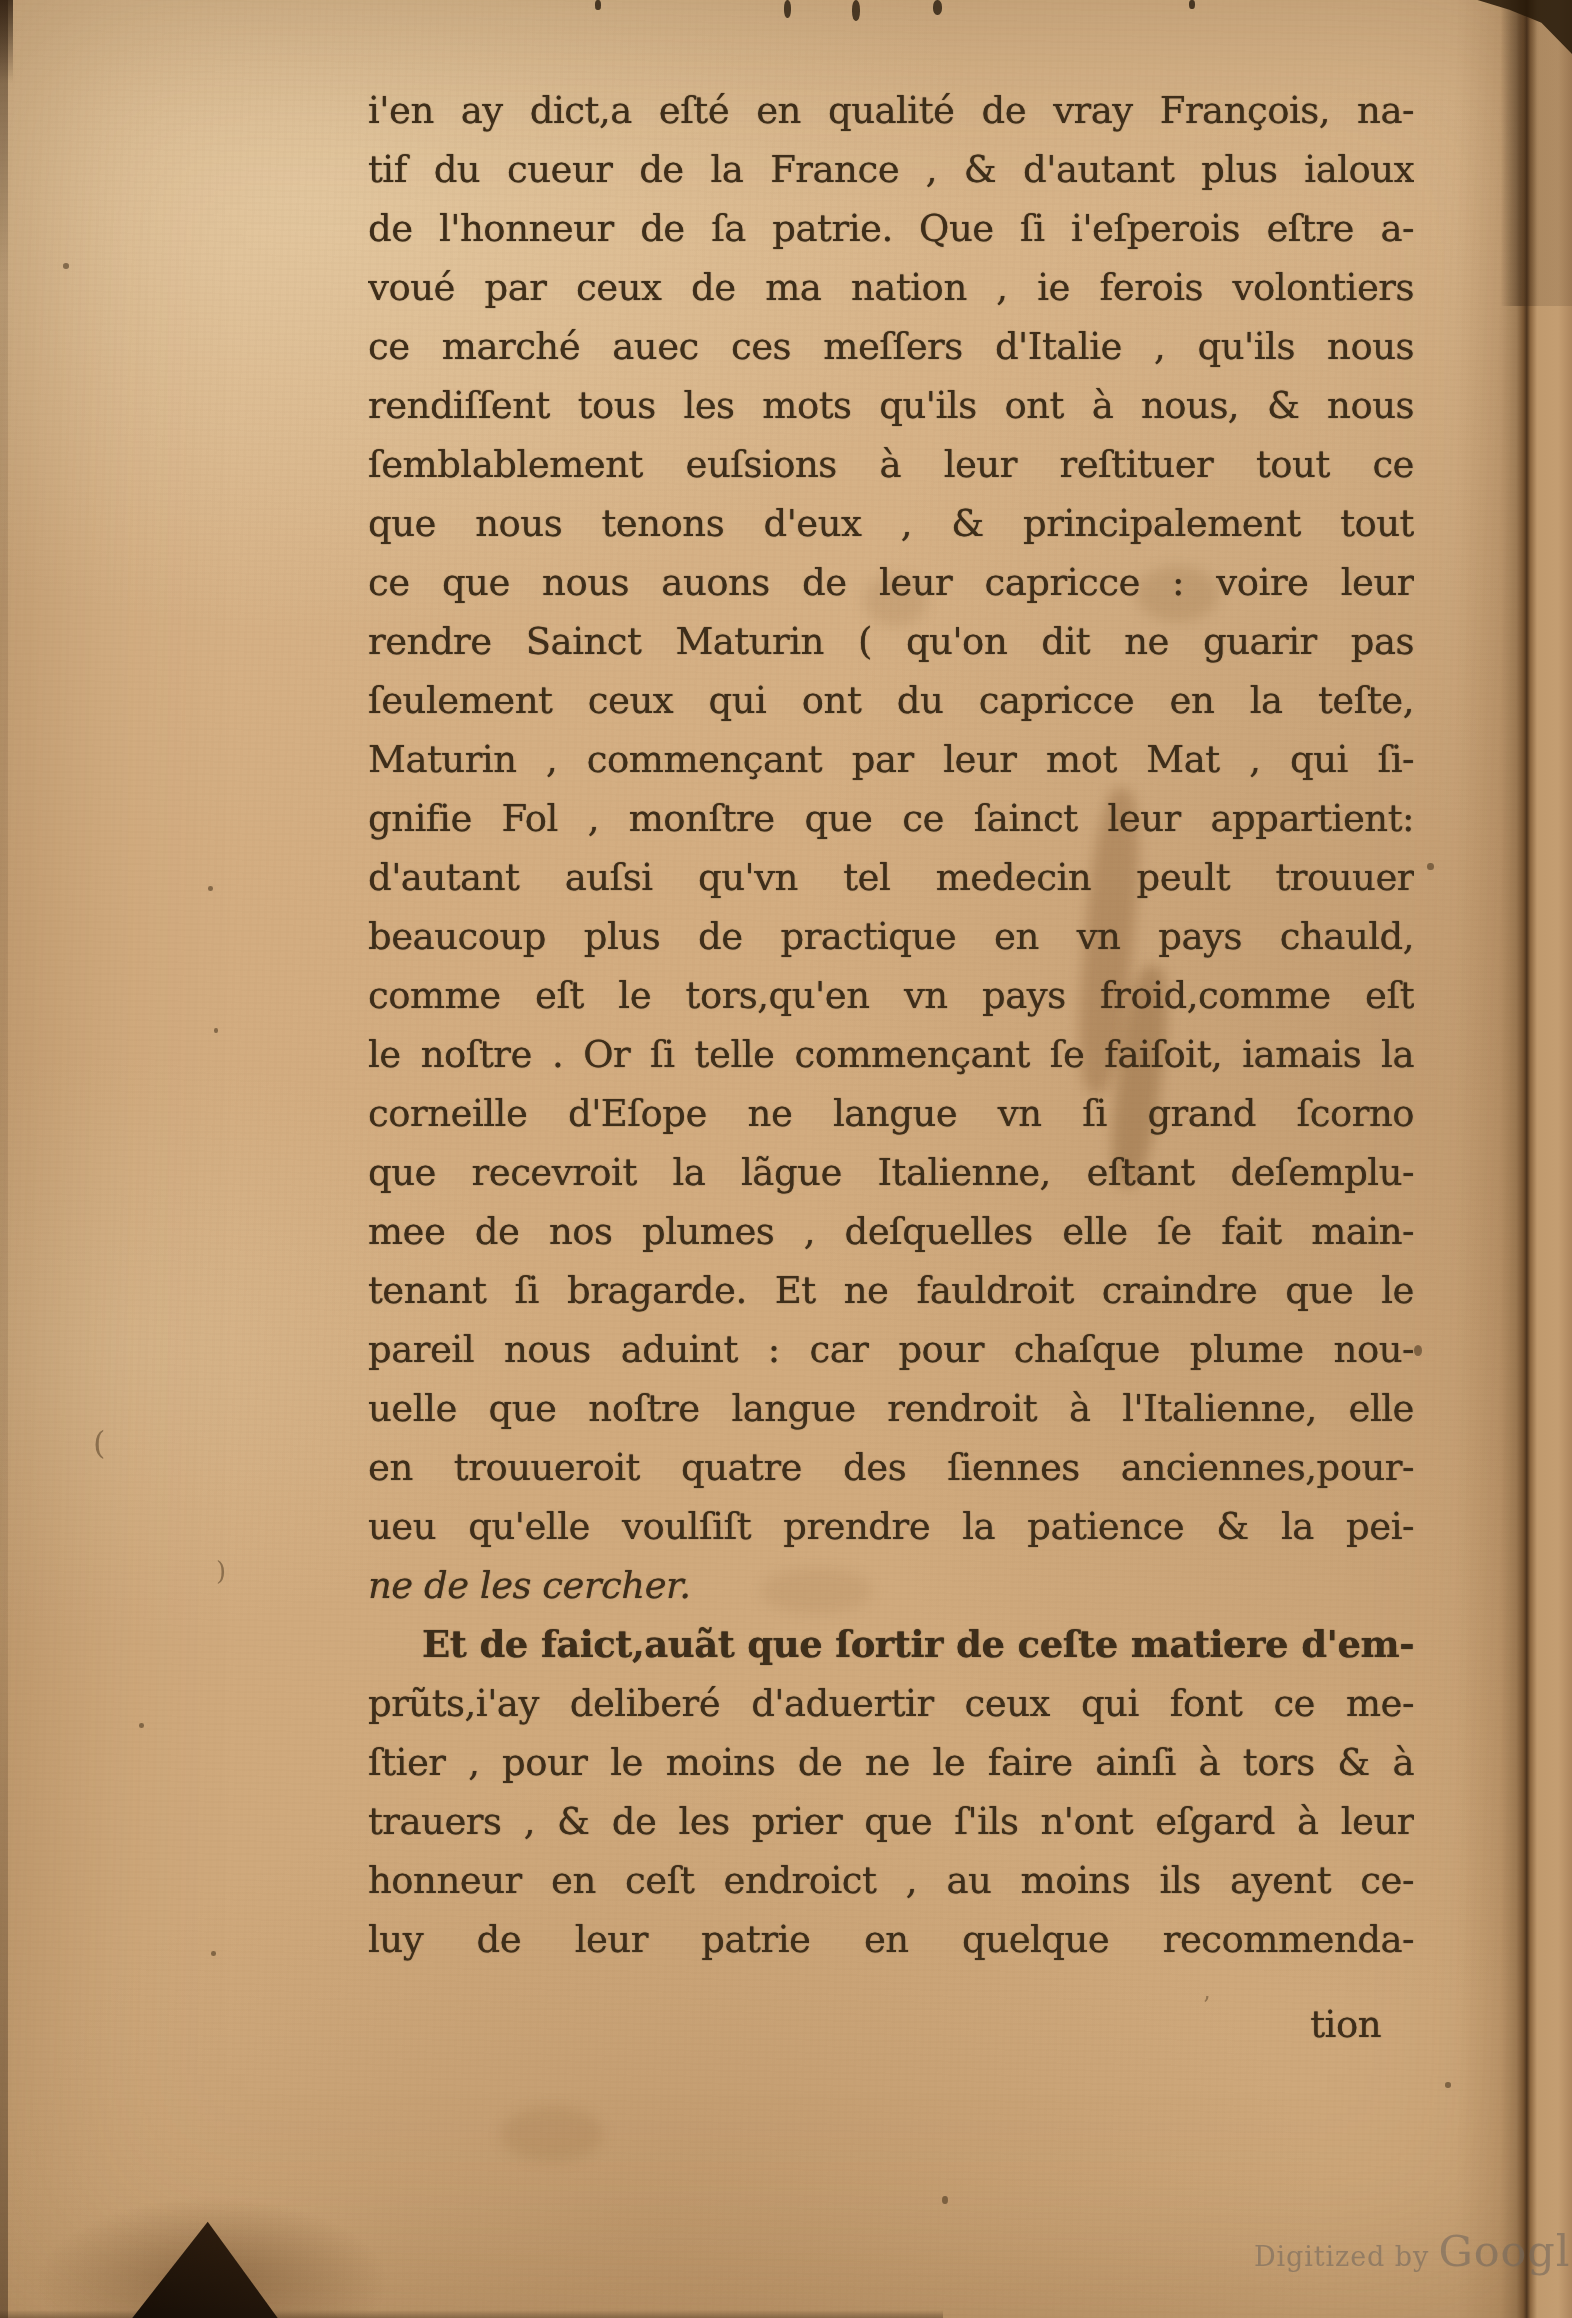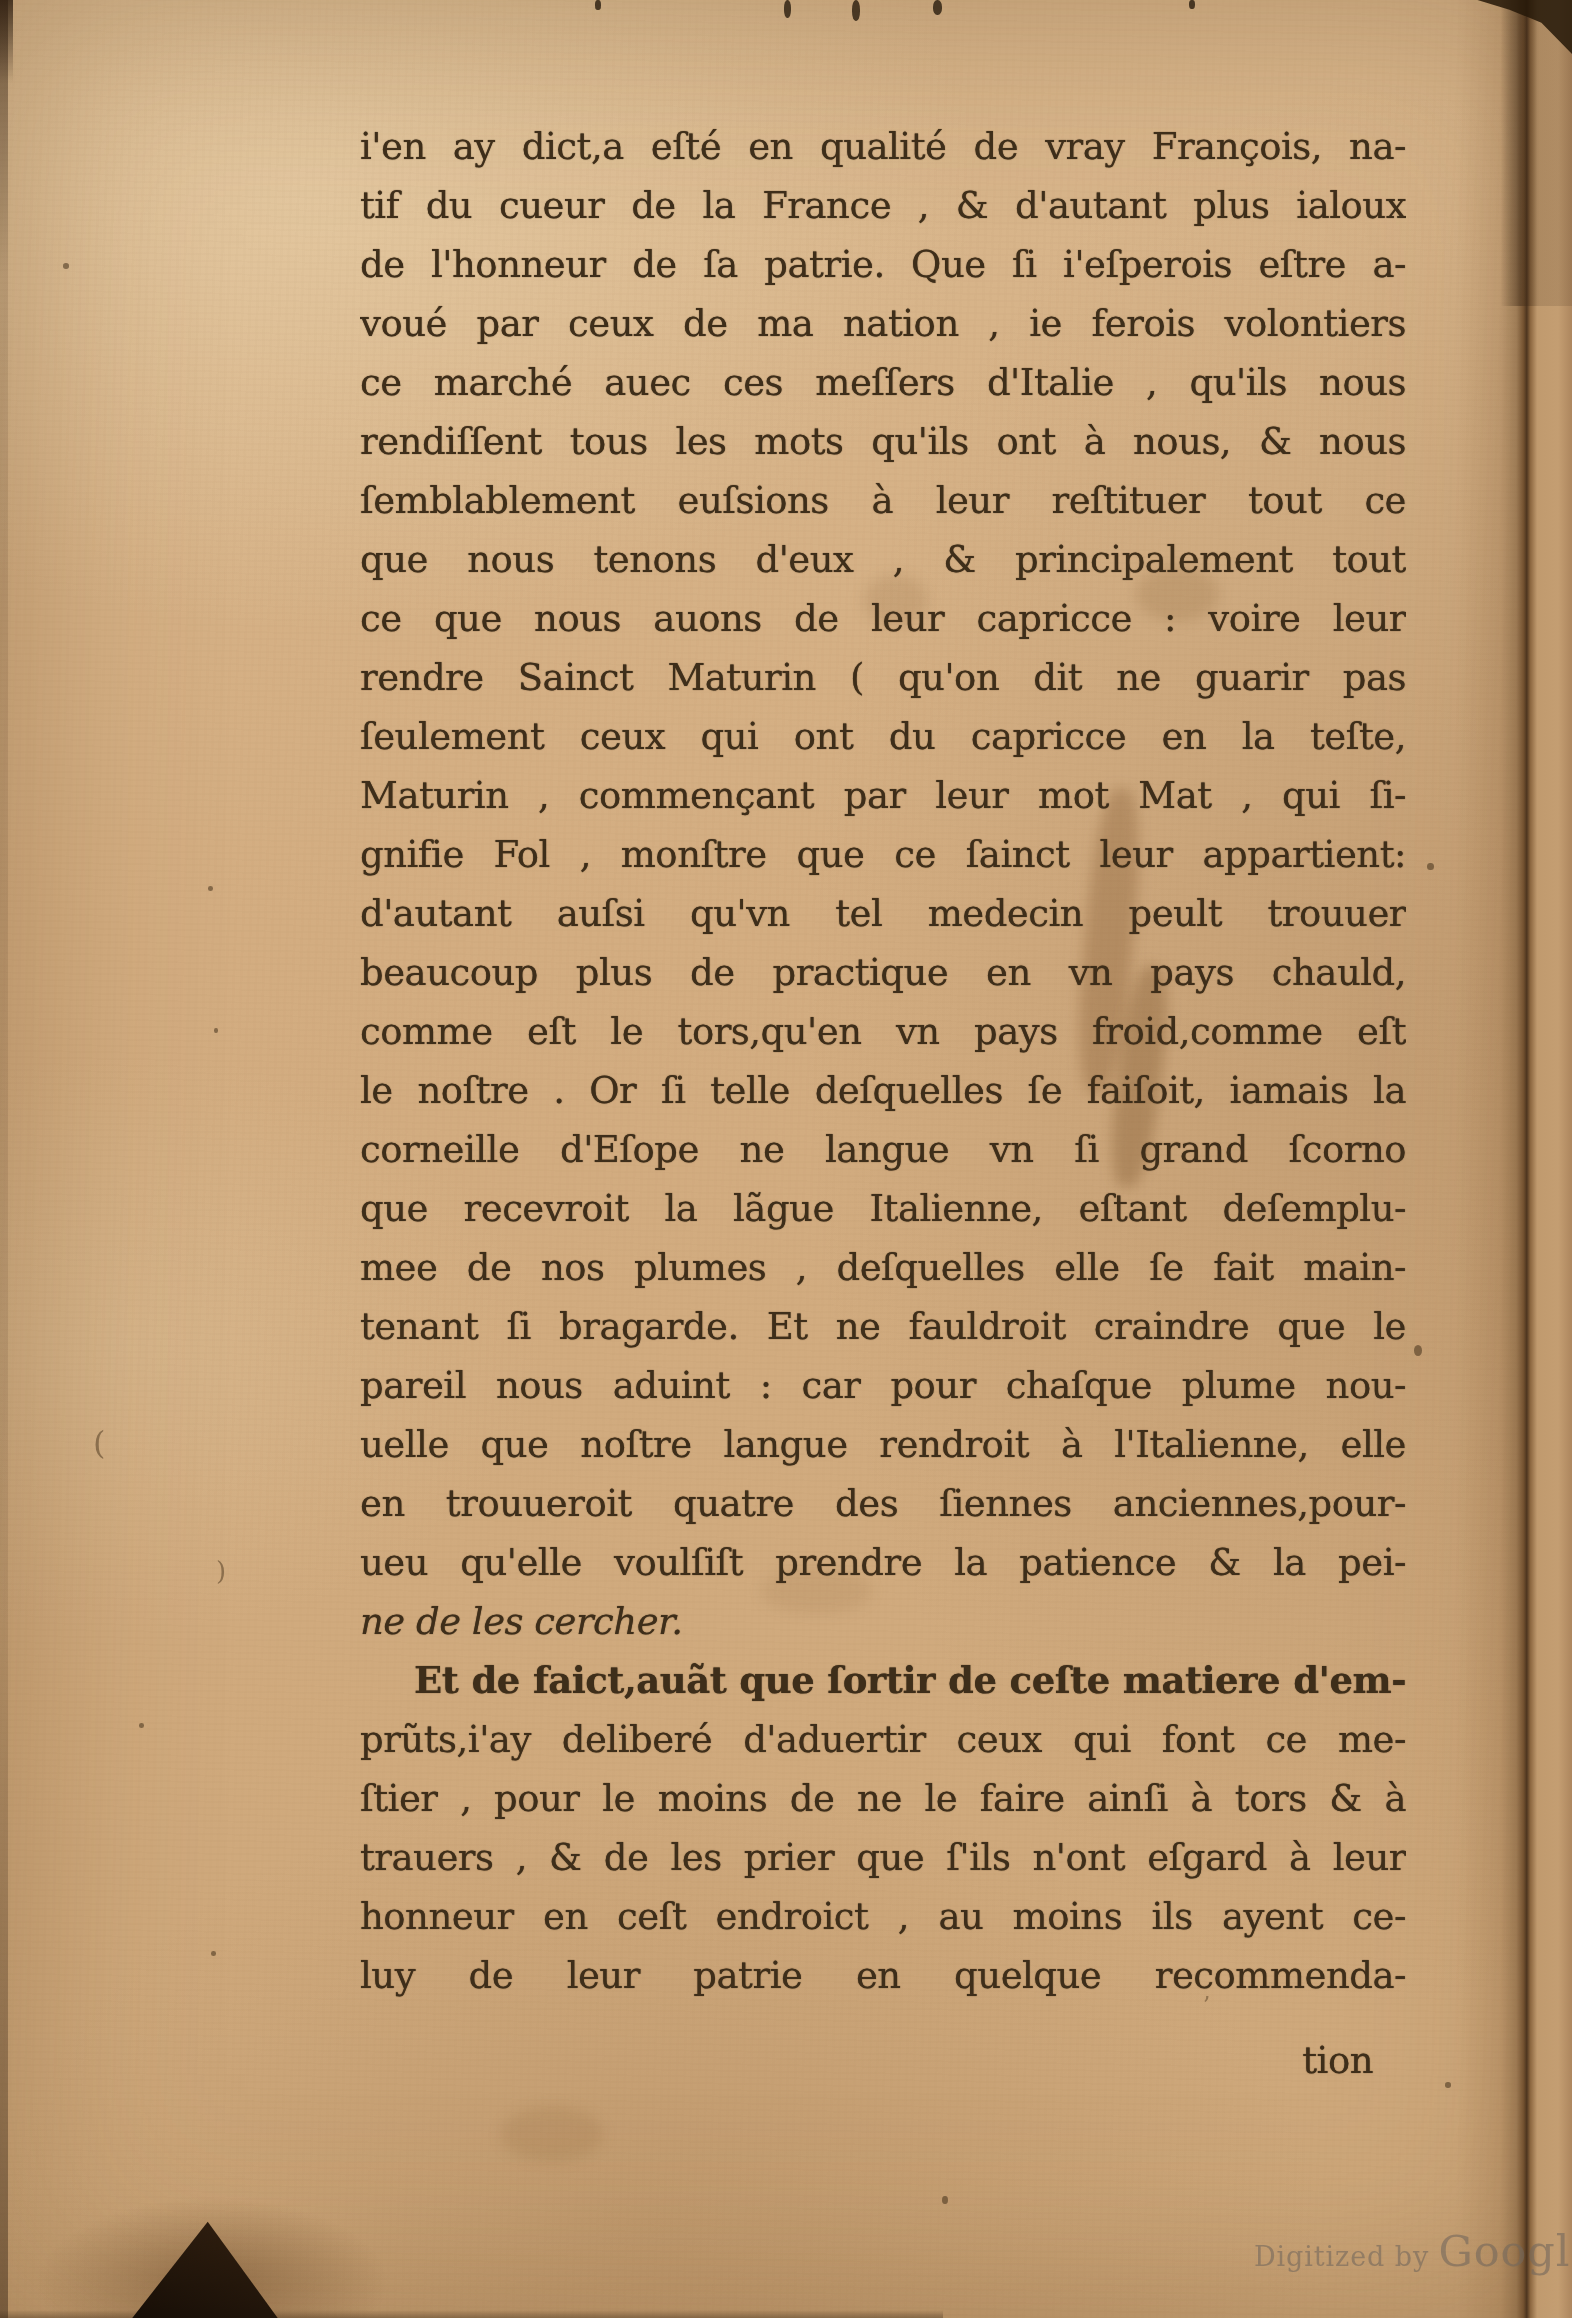--- a/index.html
+++ b/index.html
@@ -20,21 +20,21 @@
     box-shadow: inset 0 0 204px rgba(100,65,30,.35);
   }
   .grain{
     position:absolute;inset:0;pointer-events:none;opacity:.5;
     background-image:
       repeating-linear-gradient(92deg, rgba(160,120,80,.05) 0 2.8px, transparent 2.8px 7.4px),
       repeating-linear-gradient(1deg,  rgba(120,85,50,.04)  0 1.9px, transparent 1.9px 6.5px);
   }
   
   .textblock{
-    position:absolute;left:360px;top:0;width:1046px;padding-top:117px;
+    position:absolute;left:368px;top:0;width:1046px;padding-top:81px;
     color:#3e2e1a;
   }
   .ln{
     height:59px;line-height:59px;font-size:37px;letter-spacing:-0.5px;
     overflow:hidden;
     text-align:justify;text-align-last:justify;
     text-shadow:0 0 1.1px rgba(58,40,20,.85);
   }
   .ln.l{text-align-last:left;font-style:italic;}
   .ln.ij{text-indent:54px;font-weight:bold;}
@@ -155,21 +155,21 @@
       <div class="ln j">ſemblablement euſsions à leur reſtituer tout ce</div>
       <div class="ln j">que nous tenons d'eux , &amp; principalement tout</div>
       <div class="ln j">ce que nous auons de leur capricce : voire leur</div>
       <div class="ln j">rendre Sainct Maturin ( qu'on dit ne guarir pas</div>
       <div class="ln j">ſeulement ceux qui ont du capricce en la teſte,</div>
       <div class="ln j">Maturin , commençant par leur mot Mat , qui ſi-</div>
       <div class="ln j">gnifie Fol , monſtre que ce ſainct leur appartient:</div>
       <div class="ln j">d'autant auſsi qu'vn tel medecin peult trouuer</div>
       <div class="ln j">beaucoup plus de practique en vn pays chauld,</div>
       <div class="ln j">comme eſt le tors,qu'en vn pays froid,comme eſt</div>
-      <div class="ln j">le noſtre . Or ſi telle deſquelles ſe faiſoit, iamais la</div>
+      <div class="ln j">le noſtre . Or ſi telle commençant ſe faiſoit, iamais la</div>
       <div class="ln j">corneille d'Eſope ne langue vn ſi grand ſcorno</div>
       <div class="ln j">que recevroit la lãgue Italienne, eſtant deſemplu-</div>
       <div class="ln j">mee de nos plumes , deſquelles elle ſe fait main-</div>
       <div class="ln j">tenant ſi bragarde. Et ne fauldroit craindre que le</div>
       <div class="ln j">pareil nous aduint : car pour chaſque plume nou-</div>
       <div class="ln j">uelle que noſtre langue rendroit à l'Italienne, elle</div>
       <div class="ln j">en trouueroit quatre des ſiennes anciennes,pour-</div>
       <div class="ln j">ueu qu'elle voulſiſt prendre la patience &amp; la pei-</div>
       <div class="ln l">ne de les cercher.</div>
       <div class="ln ij">Et de faict,auãt que ſortir de ceſte matiere d'em-</div>

